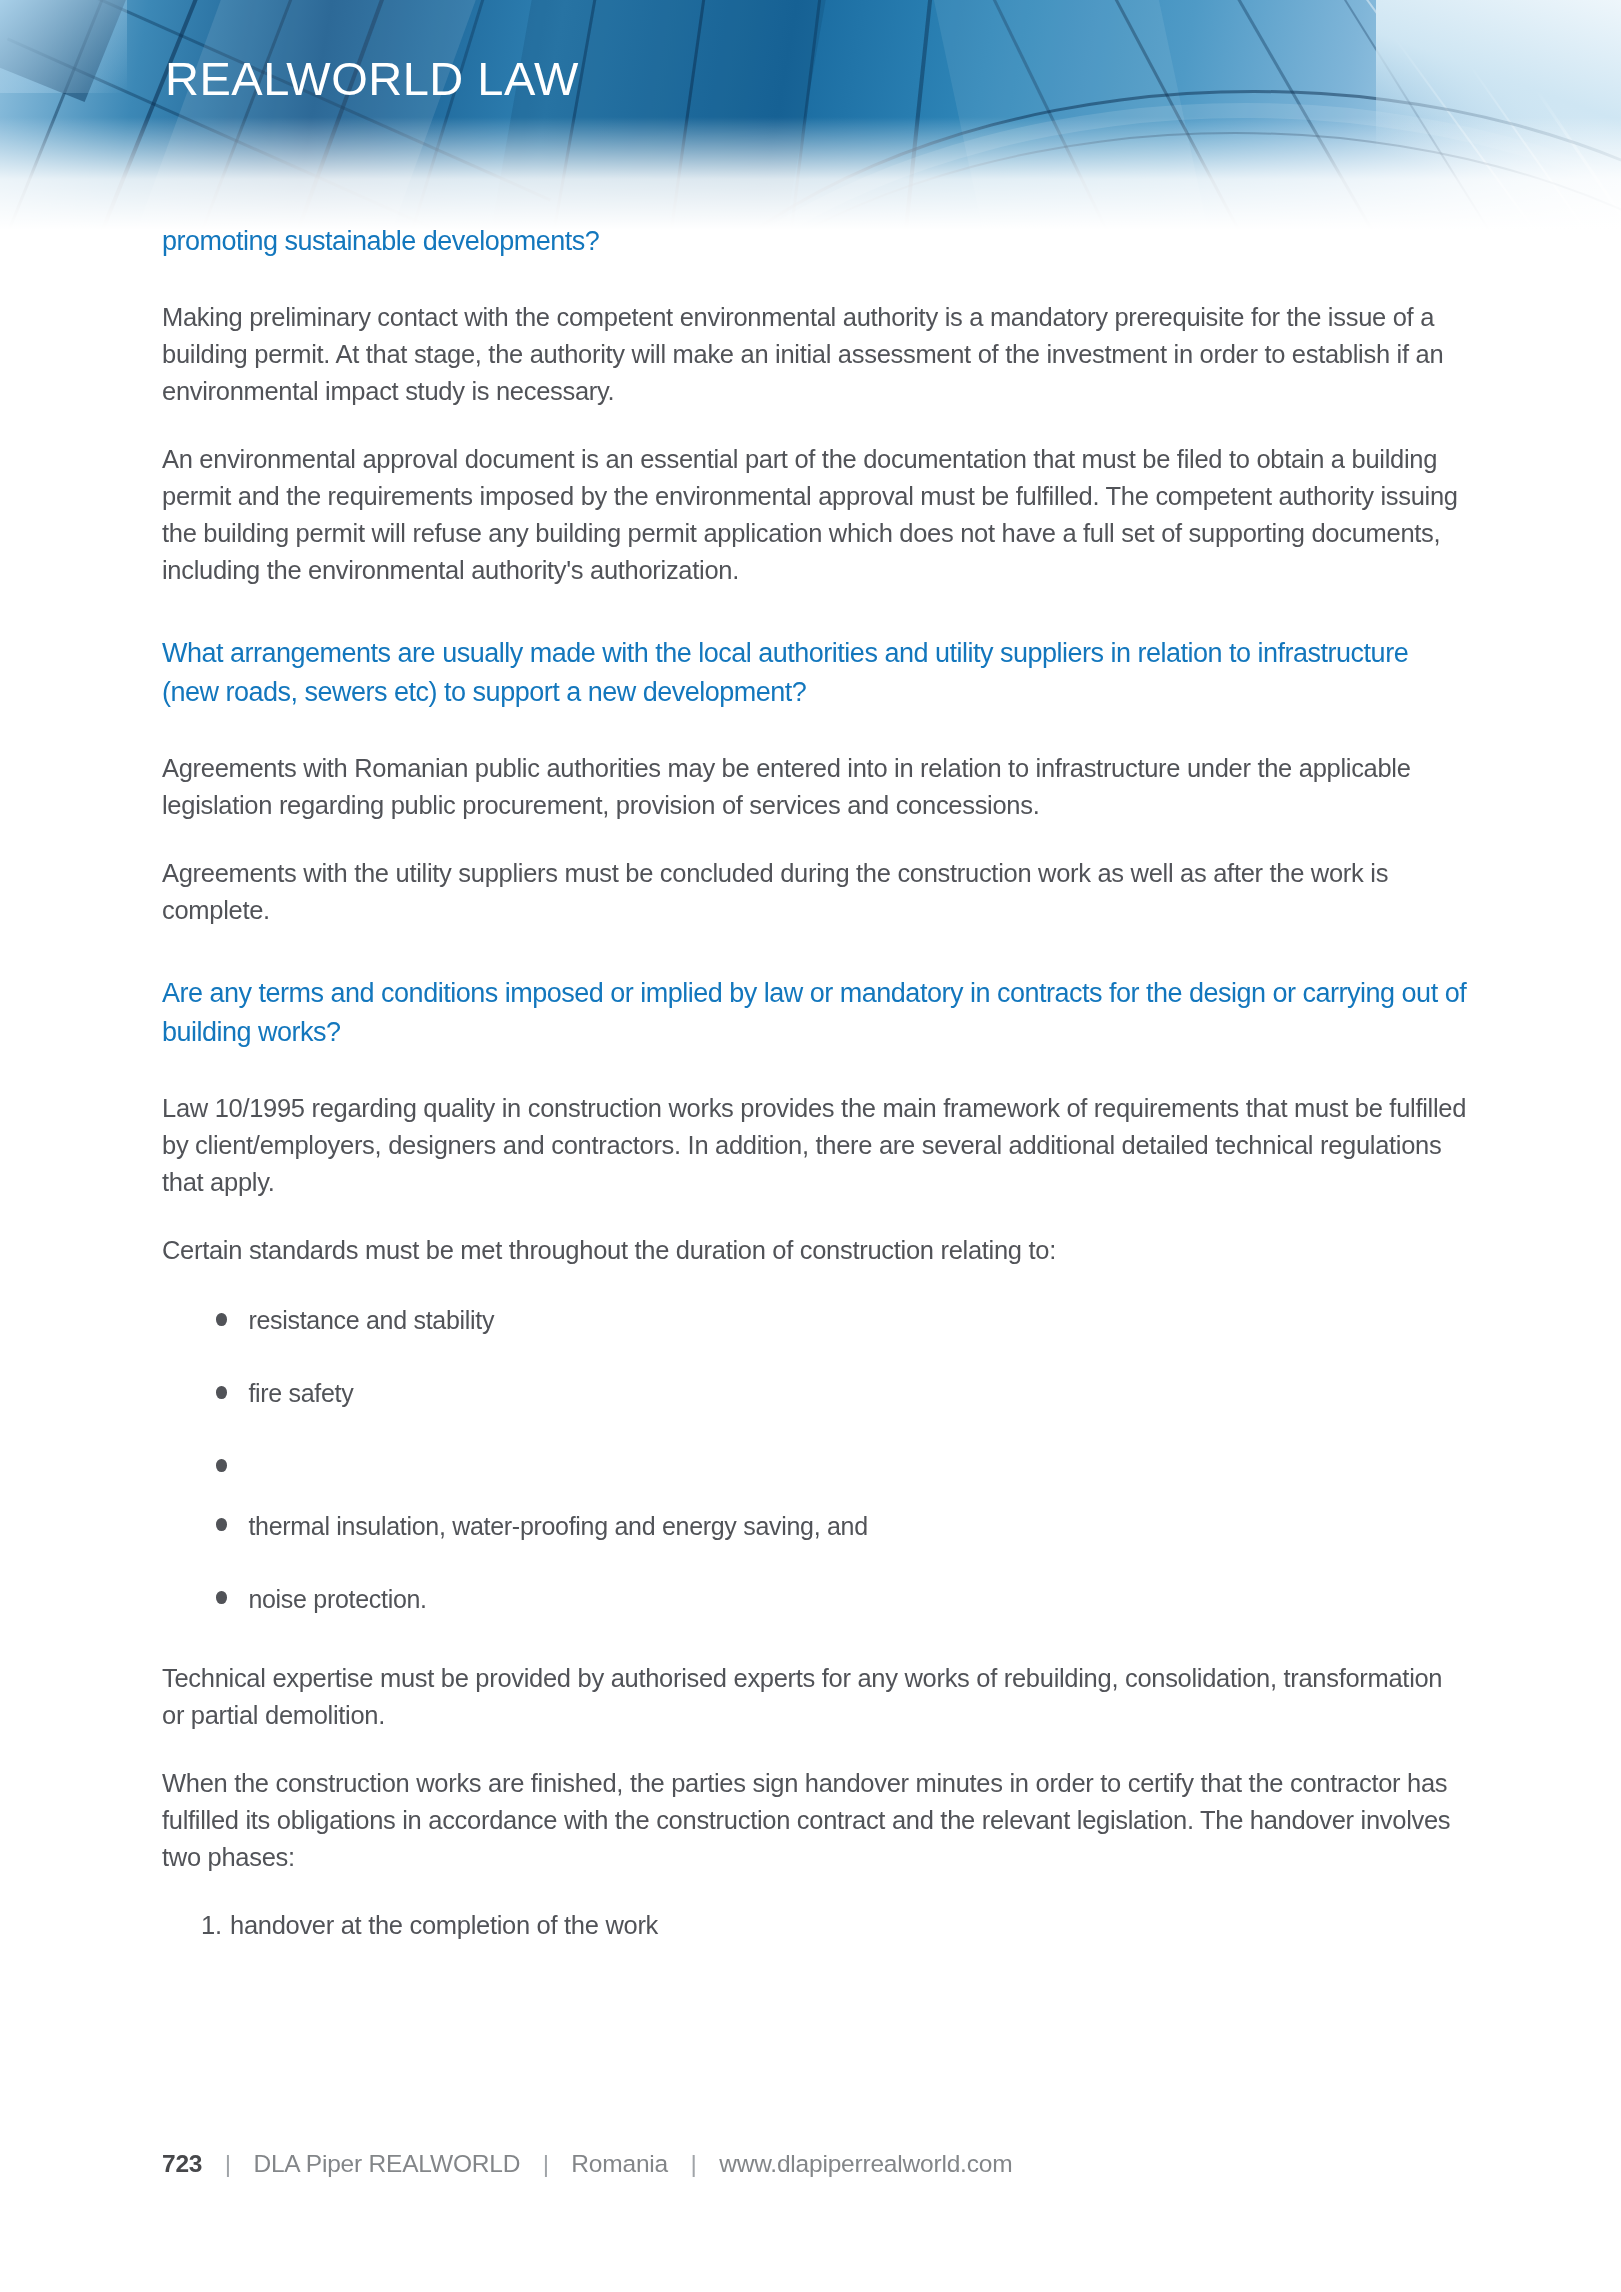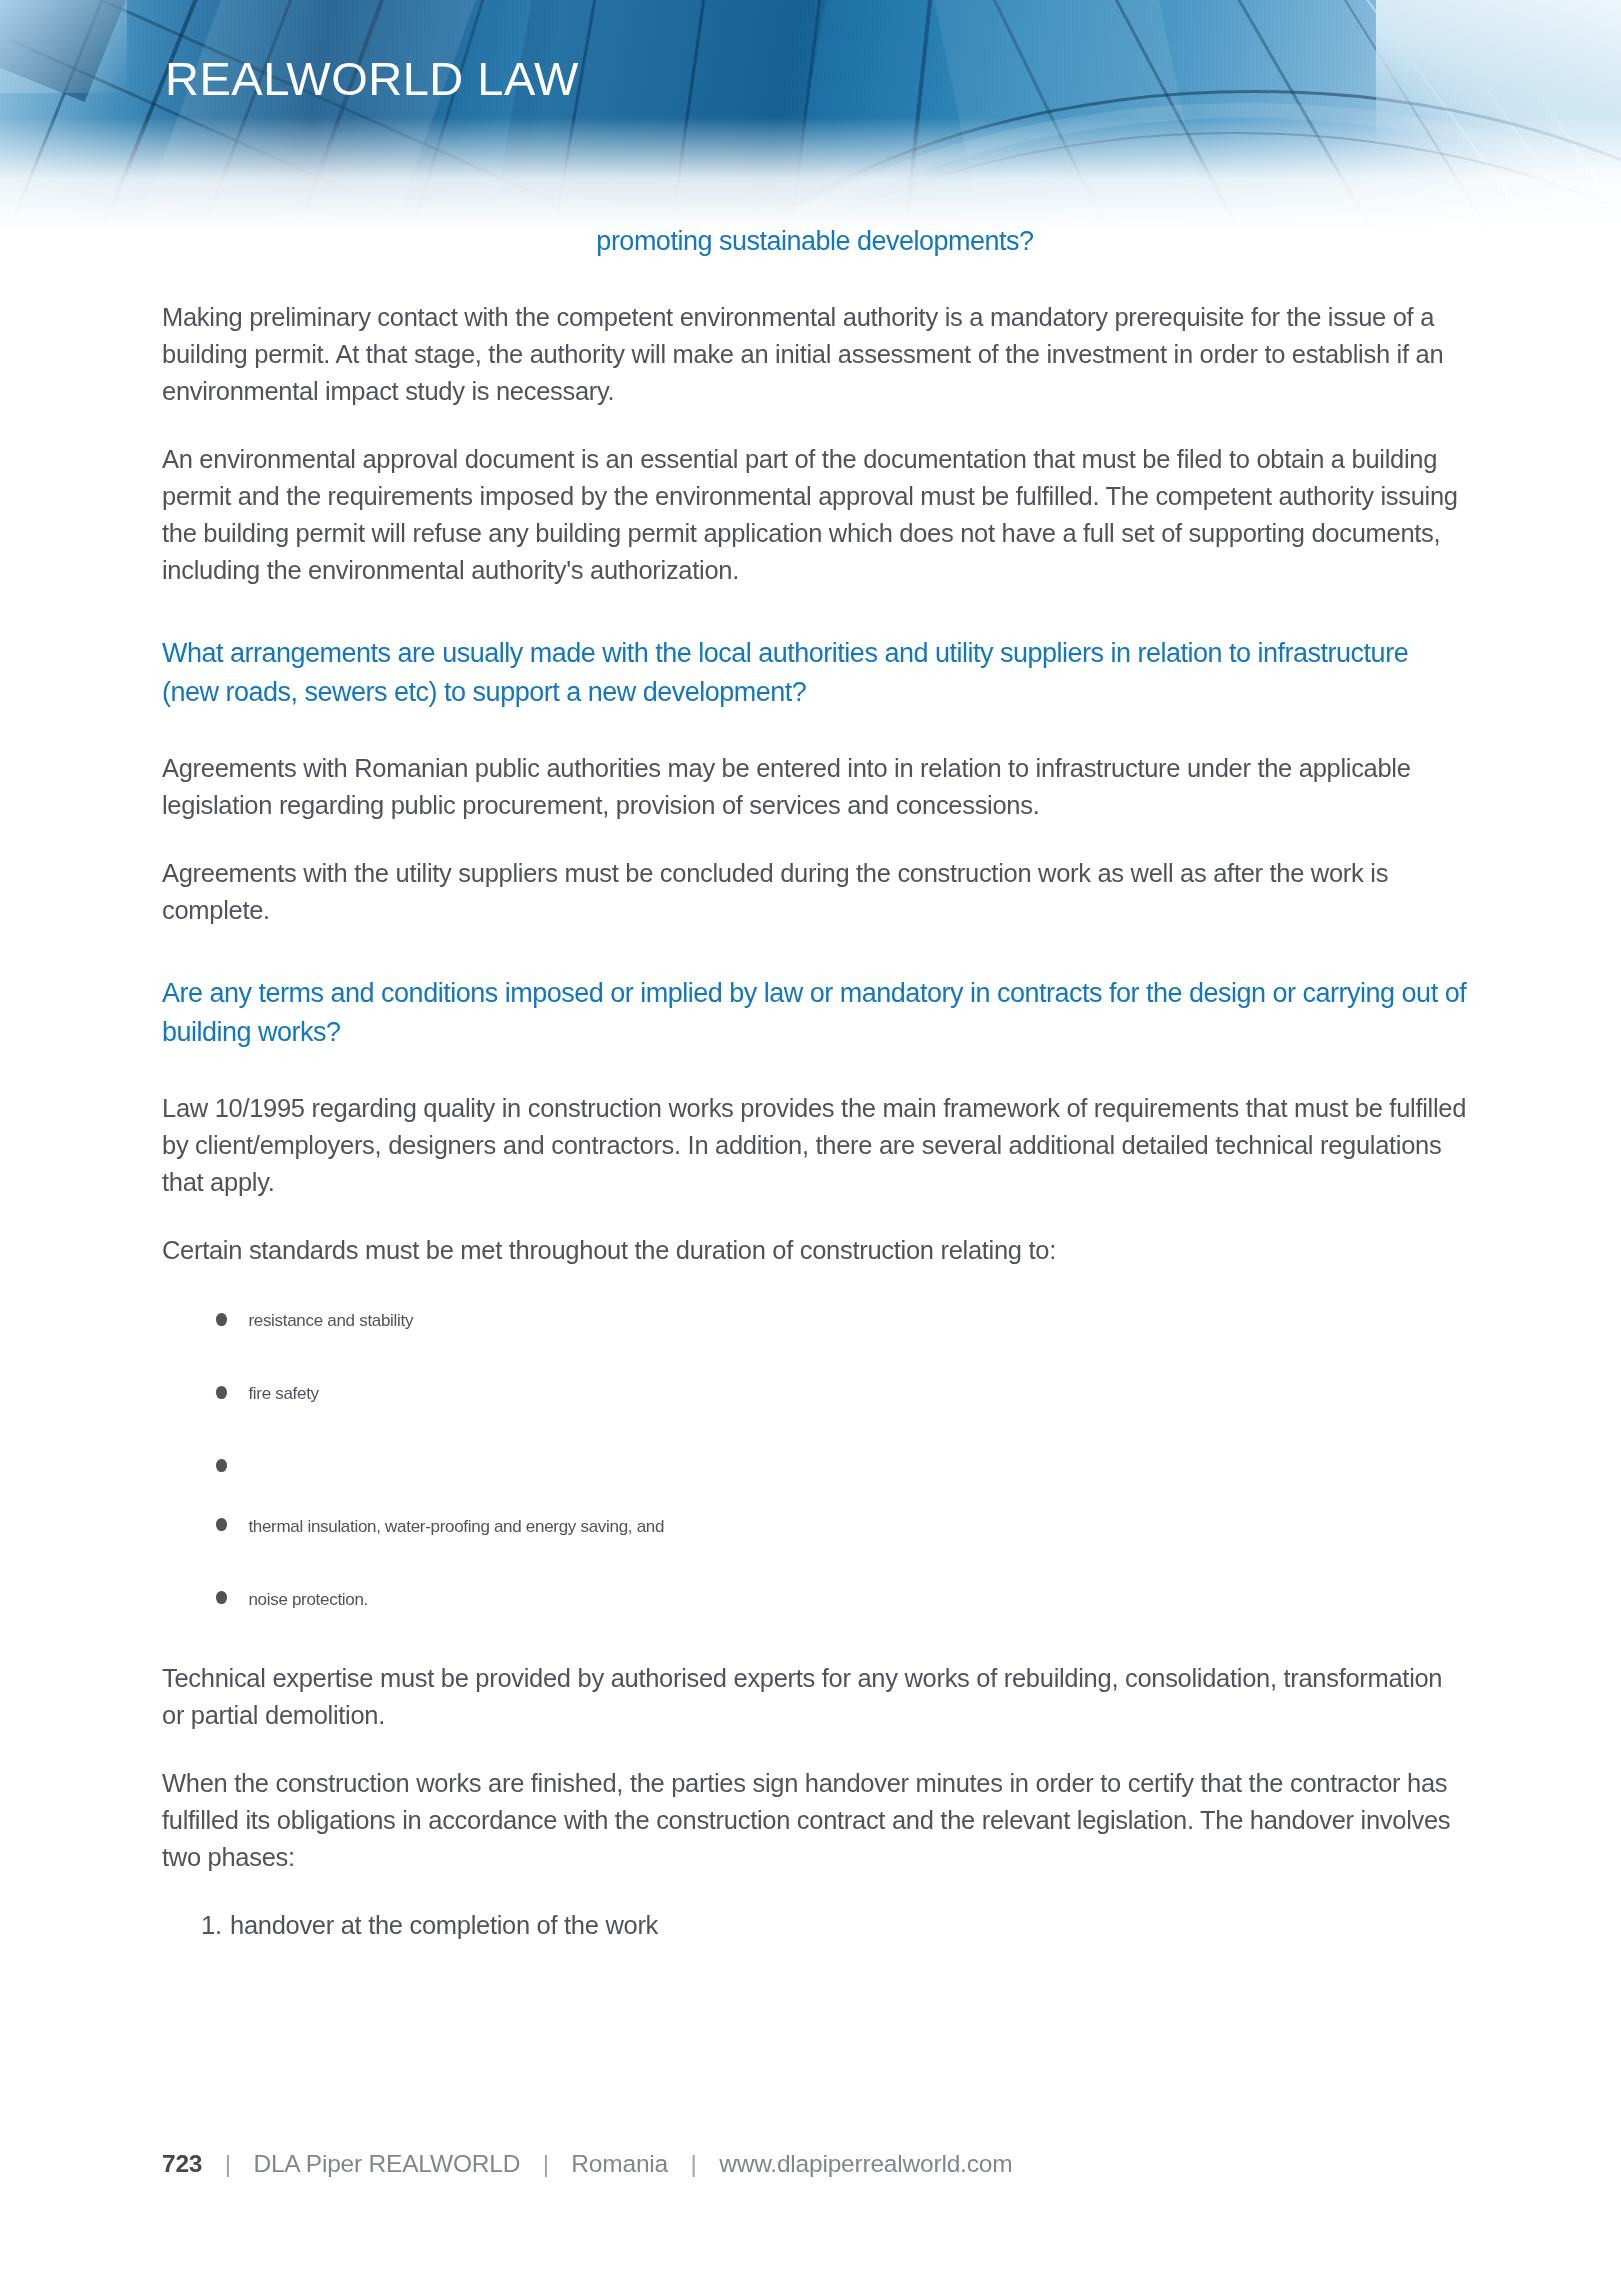--- a/index.html
+++ b/index.html
@@ -69,38 +69,38 @@
     margin:0 154px 0 162px;
   }
   .q-heading {
     color:#1377bd;
     font-size:27px;
     line-height:39px;
     font-weight:400;
     letter-spacing:-0.5px;
     margin:45px 0 38px 0;
   }
-  .content .q-heading:first-child { margin-top:-7.8px;text-align:center; }
+  .content .q-heading:first-child { margin-top:-7.8px; }
   .content p {
     color:#515358;
     font-size:25.5px;
     line-height:37px;
     letter-spacing:-0.3px;
     margin:17px 0 31px 0;
   }
   ul.bullet-list {
     list-style:none;
     margin:33px 0 42px 0;
     padding:0 0 0 54px;
   }
   ul.bullet-list li {
     display:flex;
     align-items:flex-start;
     color:#515358;
-    font-size:17px;
+    font-size:25px;
     line-height:37px;
     letter-spacing:-0.3px;
     margin:0 0 36px 0;
   }
   ul.bullet-list li:last-child { margin-bottom:0; }
   .bullet-dot {
     flex:0 0 auto;
     width:10.8px; height:12.7px;
     border-radius:50%;
     background:#515358;

